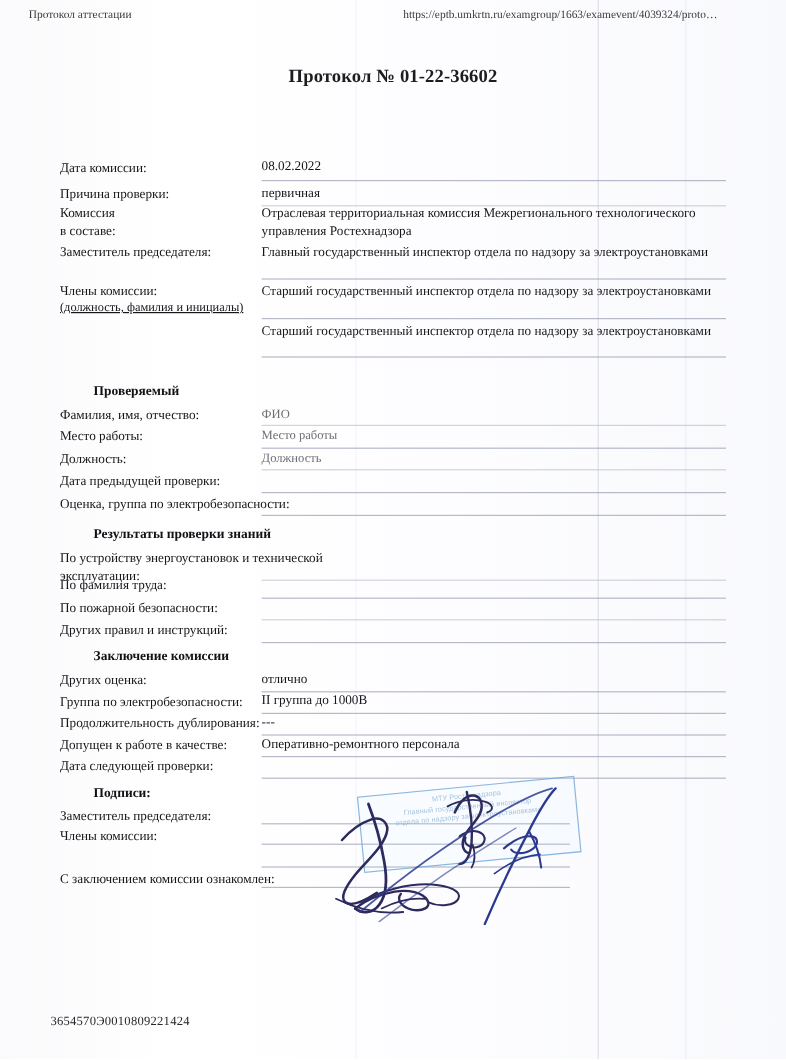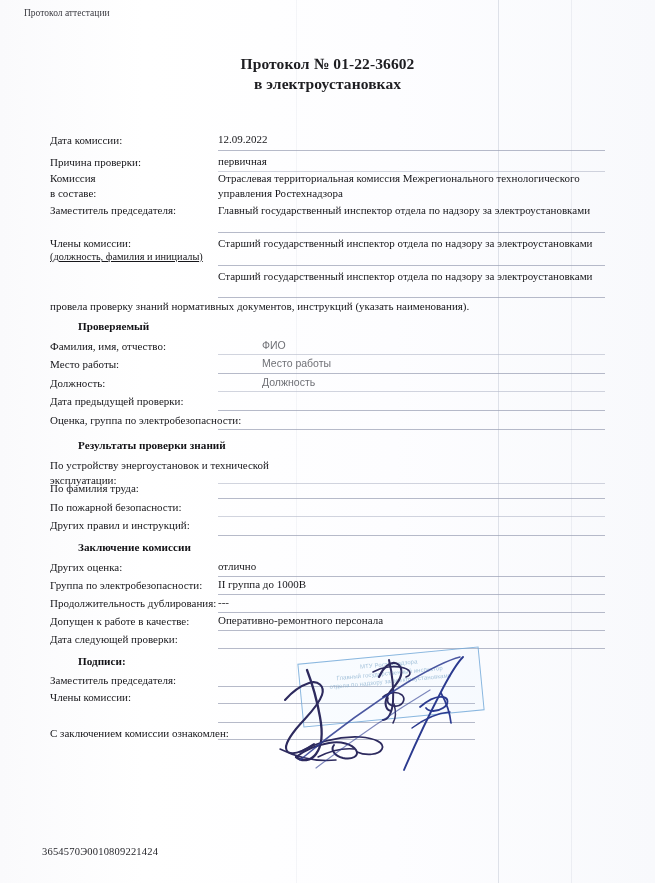--- a/index.html
+++ b/index.html
@@ -102,24 +102,23 @@
 
   .val {
     position: absolute;
     left: 218px;
     width: 387px;
     font-size: 11px;
     line-height: 15px;
     color: #17171b;
   }
   .val.placeholder {
-    font-family: Liberation Sans, sans-serif;
+    font-family: Liberation Serif, serif;
     font-size: 10.5px;
     color: #6f7076;
-    margin-left: 44px;
   }
 
   
   .rule {
     position: absolute;
     left: 218px;
     width: 387px;
     height: 1px;
     background: #9aa0b4;
     opacity: 0.72;
@@ -195,30 +194,30 @@
 
 <div class="page">
 
   <div class="paper-tint"></div>
   <div class="scan-seam s3"></div>
   <div class="scan-seam s1"></div>
   <div class="scan-seam s2"></div>
 
   <div class="print-header">
     <div class="ph-left">Протокол аттестации</div>
+    <div class="ph-right">https://eptb.umkrtn.ru/examgroup/1663/examevent/4039324/proto…</div>
   </div>
 
   <div class="doc-title">
     <span>Протокол № 01-22-36602</span>
-    <span>в электроустановках</span>
   </div>
 
   <div class="row">
     <div class="lbl" style="top:133px">Дата комиссии:</div>
-    <div class="val" style="top:132px">12.09.2022</div>
+    <div class="val" style="top:132px">08.02.2022</div>
     <div class="rule" style="top:150px"></div>
   </div>
 
   <div class="row">
     <div class="lbl" style="top:155px">Причина проверки:</div>
     <div class="val" style="top:154px">первичная</div>
     <div class="rule light" style="top:171px"></div>
   </div>
 
   <div class="row">
@@ -238,21 +237,20 @@
     <div class="lbl sub" style="top:250px">(должность, фамилия и инициалы)</div>
     <div class="val" style="top:236px">Старший государственный инспектор отдела по надзору за электроустановками</div>
     <div class="rule" style="top:265px"></div>
   </div>
 
   <div class="row">
     <div class="val" style="top:269px">Старший государственный инспектор отдела по надзору за электроустановками</div>
     <div class="rule" style="top:297px"></div>
   </div>
 
-  <div class="fulltext" style="top:300px">провела проверку знаний нормативных документов, инструкций (указать наименования).</div>
 
   <div class="section-head" style="top:320px">Проверяемый</div>
 
   <div class="row">
     <div class="lbl" style="top:339px">Фамилия, имя, отчество:</div>
     <div class="val placeholder" style="top:338px">ФИО</div>
     <div class="rule light" style="top:354px"></div>
   </div>
 
   <div class="row">

